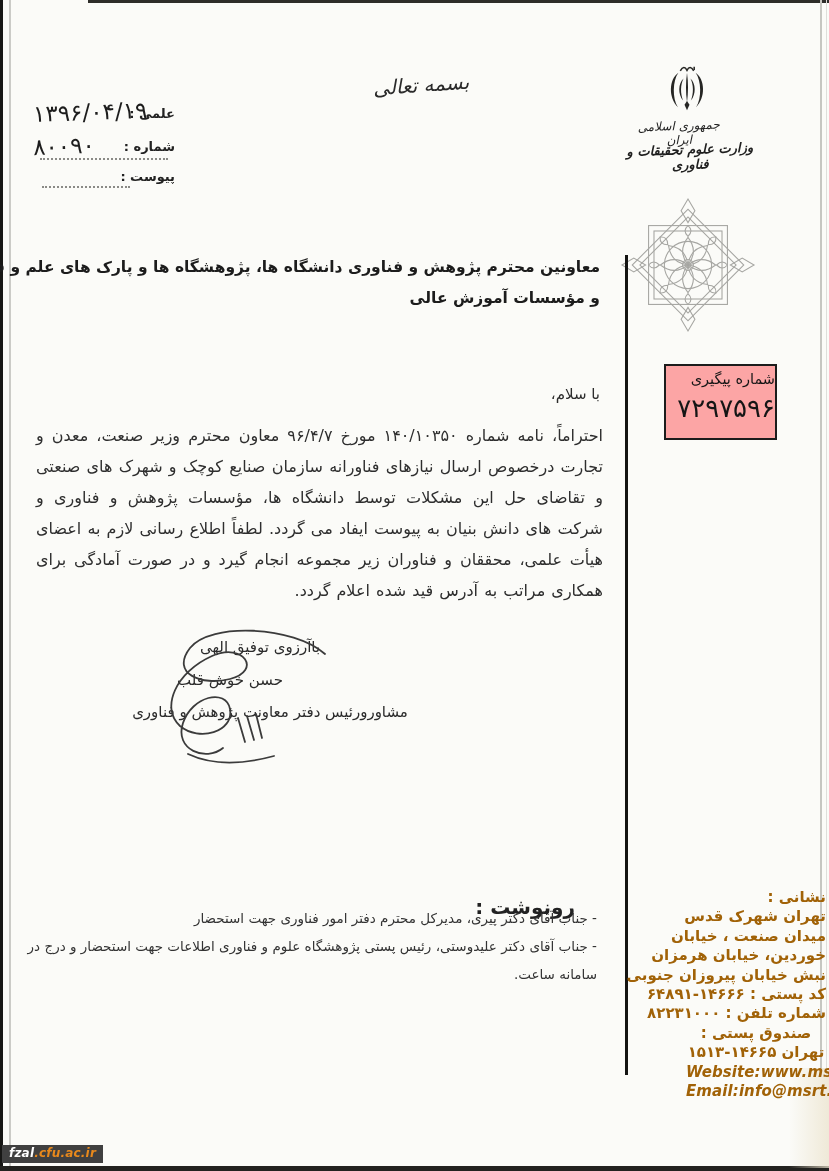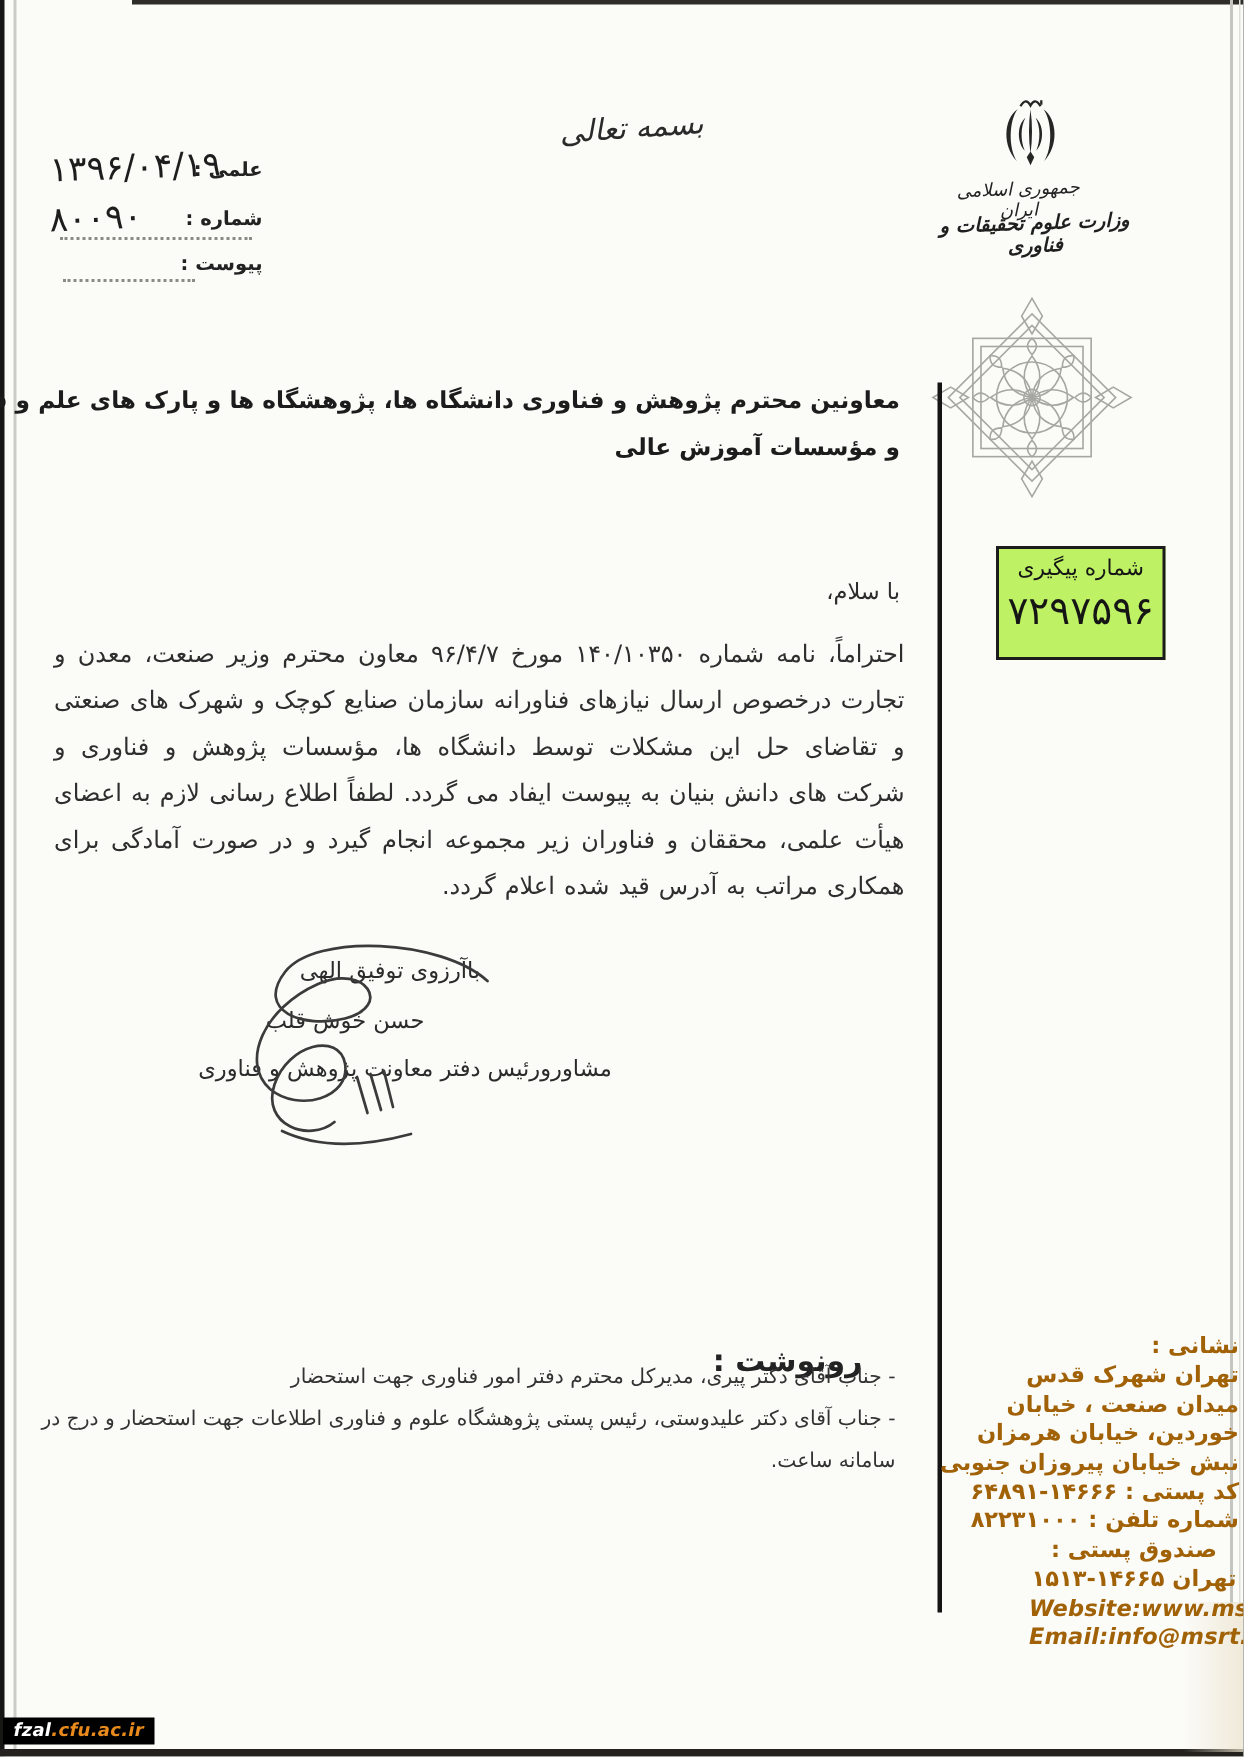--- a/index.html
+++ b/index.html
@@ -14,21 +14,21 @@
 
   
   .edge-left-black{left:0;top:0;width:3px;height:1171px;background:#171715;}
   .edge-left-gray{left:9px;top:0;width:2px;height:1171px;background:#cbcbc7;}
   .edge-top{left:88px;top:0;width:741px;height:3px;background:#2e2d2a;}
   .edge-right-1{left:820px;top:0;width:2px;height:1075px;background:#c6c6c1;}
   .edge-right-2{left:826px;top:0;width:1px;height:1075px;background:#dededa;}
   .edge-bottom{left:0;top:1166px;width:829px;height:5px;background:#23221f;}
   .curl{right:0;top:1068px;width:40px;height:100px;
         background:linear-gradient(to left,#ebe3cd,rgba(235,227,205,0));opacity:.75;}
-  .watermark{left:2px;top:1145px;background:#000000;padding:1px 7px 3px 7px;
+  .watermark{left:2px;top:1145px;background:#404040;padding:1px 7px 3px 7px;
              font:italic bold 12px "DejaVu Sans", sans-serif;letter-spacing:.2px;}
   .wm-a{color:#ffffff;}
   .wm-b{color:#e8891c;}
 
   
   .emblem{left:664px;top:66px;width:46px;height:48px;}
   .gov1{left:629px;top:119px;width:100px;text-align:center;
         font-size:12px;font-style:italic;color:#232323;transform:rotate(-2deg);}
   .gov2{left:616px;top:142px;width:148px;text-align:center;
         font-size:13px;font-style:italic;font-weight:bold;color:#1f1f1f;transform:rotate(-2deg);}
@@ -50,21 +50,21 @@
   
   .seal{left:618px;top:196px;width:140px;height:138px;opacity:.85;}
   .divider{left:625px;top:255px;width:3px;height:820px;background:#141412;}
 
   
   .recipient{right:229px;top:252px;text-align:right;font-weight:bold;
              font-size:15.5px;line-height:31px;color:#1c1c1c;}
 
   
   .track{left:664px;top:364px;width:113px;height:76px;border:2px solid #1c1c1c;
-         box-sizing:border-box;text-align:center;background:#bef264;}
+         box-sizing:border-box;text-align:right;background:#fca5a5;}
   .track-label{font-size:14.5px;color:#151515;margin-top:5px;}
   .track-num{font-size:26px;color:#151515;letter-spacing:1.5px;margin-top:6px;}
 
   
   .salutation{right:229px;top:385px;font-size:15px;color:#2c2c2c;}
   .body-text{right:226px;left:36px;top:420px;font-size:16px;line-height:31px;
              text-align:justify;color:#2e2e2e;word-spacing:1px;}
 
   
   .sig-line{font-size:15px;color:#2b2b2b;text-align:center;}

